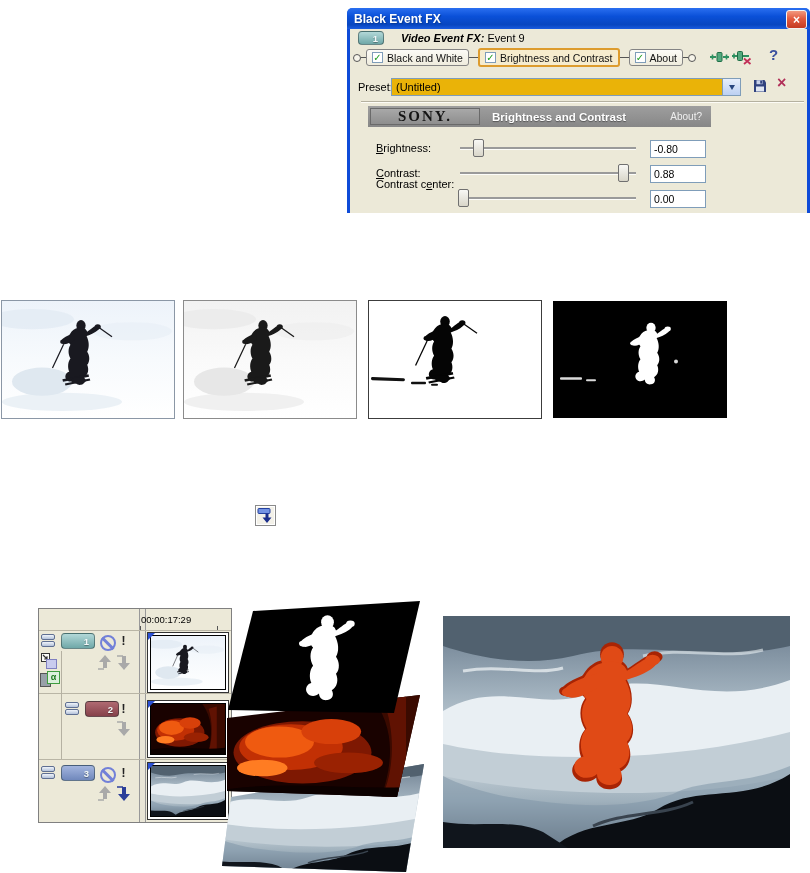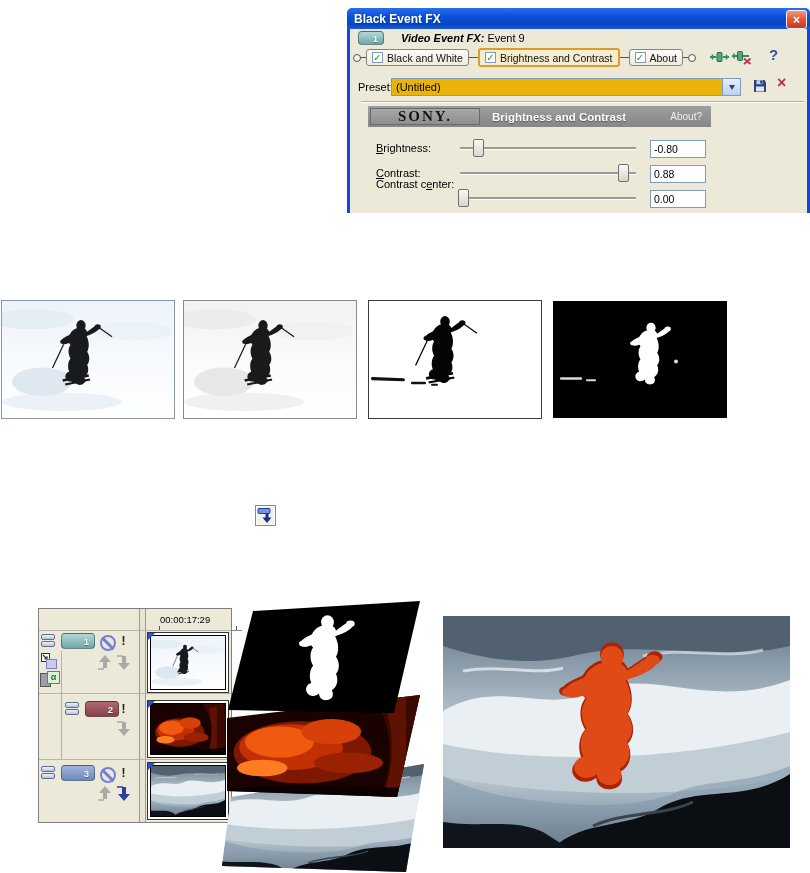--- a/index.html
+++ b/index.html
@@ -84,21 +84,21 @@
   .pp4{left:553px;top:301px;height:115px;border:1px solid #000;background:#000;}
 
   
   .ccbtn{position:absolute;left:255px;top:505px;width:21px;height:21px;}
 
   
   .tpanel{position:absolute;left:38px;top:608px;width:194px;height:215px;box-sizing:border-box;
           background:#ece9d8;border:1px solid #808080;}
   .vdiv{position:absolute;left:100px;top:0;height:213px;width:7px;box-sizing:border-box;background:#e8e5d6;
         border-left:1px solid #999;border-right:1px solid #999;}
-  .ruler{position:absolute;left:118px;top:0;width:85px;height:21px;border-bottom:1px solid #888;}
+  .ruler{position:absolute;left:99px;top:0;width:85px;height:21px;border-bottom:1px solid #888;}
   .tc{position:absolute;left:3px;top:5px;font-size:9.5px;white-space:nowrap;}
   .rtick{position:absolute;bottom:0;width:1px;height:4px;background:#555;}
   .hsep{position:absolute;left:0;width:192px;height:1px;background:#b9b5a5;}
   .tindent{position:absolute;left:22px;top:42px;width:1px;height:108px;background:#b5b1a2;}
   .tstack{position:absolute;width:17px;height:16px;}
   .tstack i{display:block;width:14px;height:6px;margin:1px 0;box-sizing:border-box;
             background:linear-gradient(#f0f4fa,#b4c2da);border:1px solid #5f6f92;border-radius:2px;}
   .chip-trk{width:34px;height:16px;}
   .mute{position:absolute;width:12px;height:12px;border:2px solid #7280d8;border-radius:50%;}
   .mute::after{content:"";position:absolute;left:-2px;top:4.5px;width:16px;height:2.5px;background:#7280d8;transform:rotate(45deg);}

